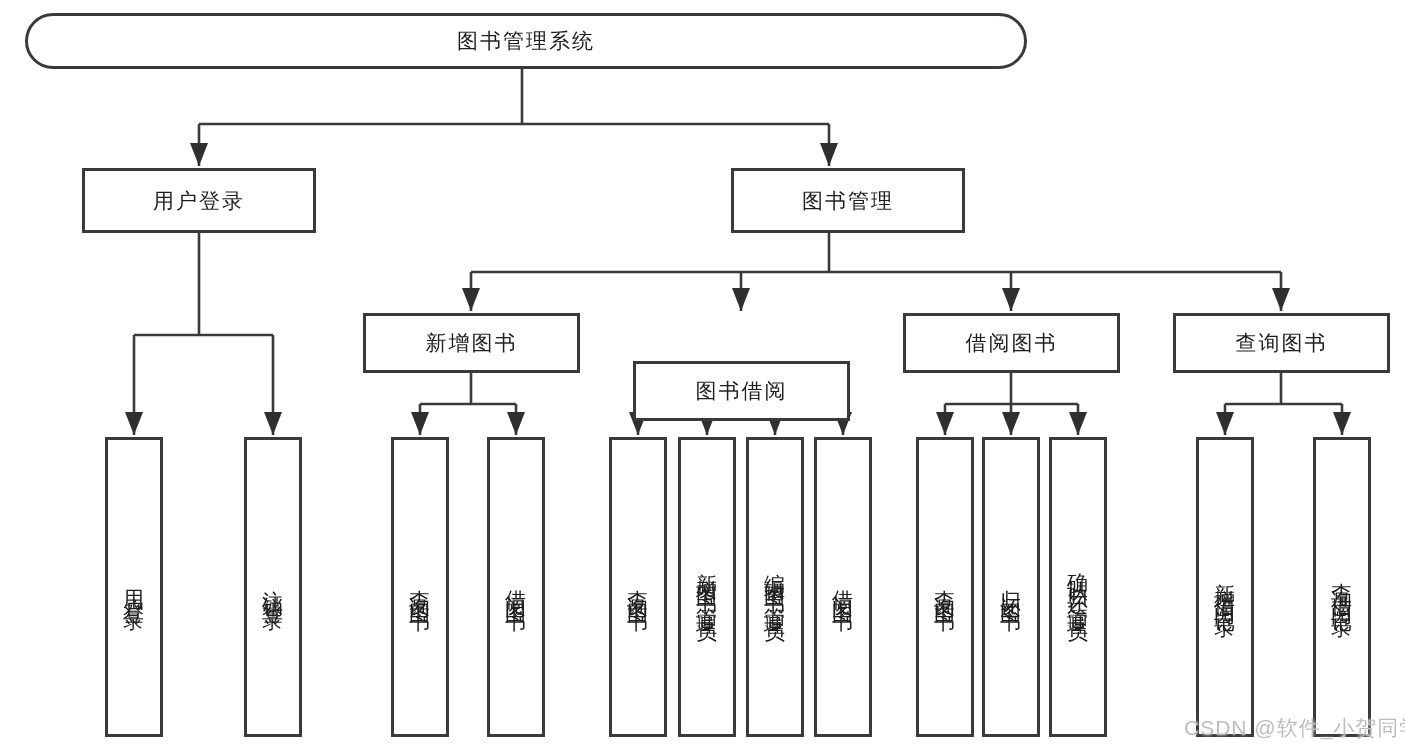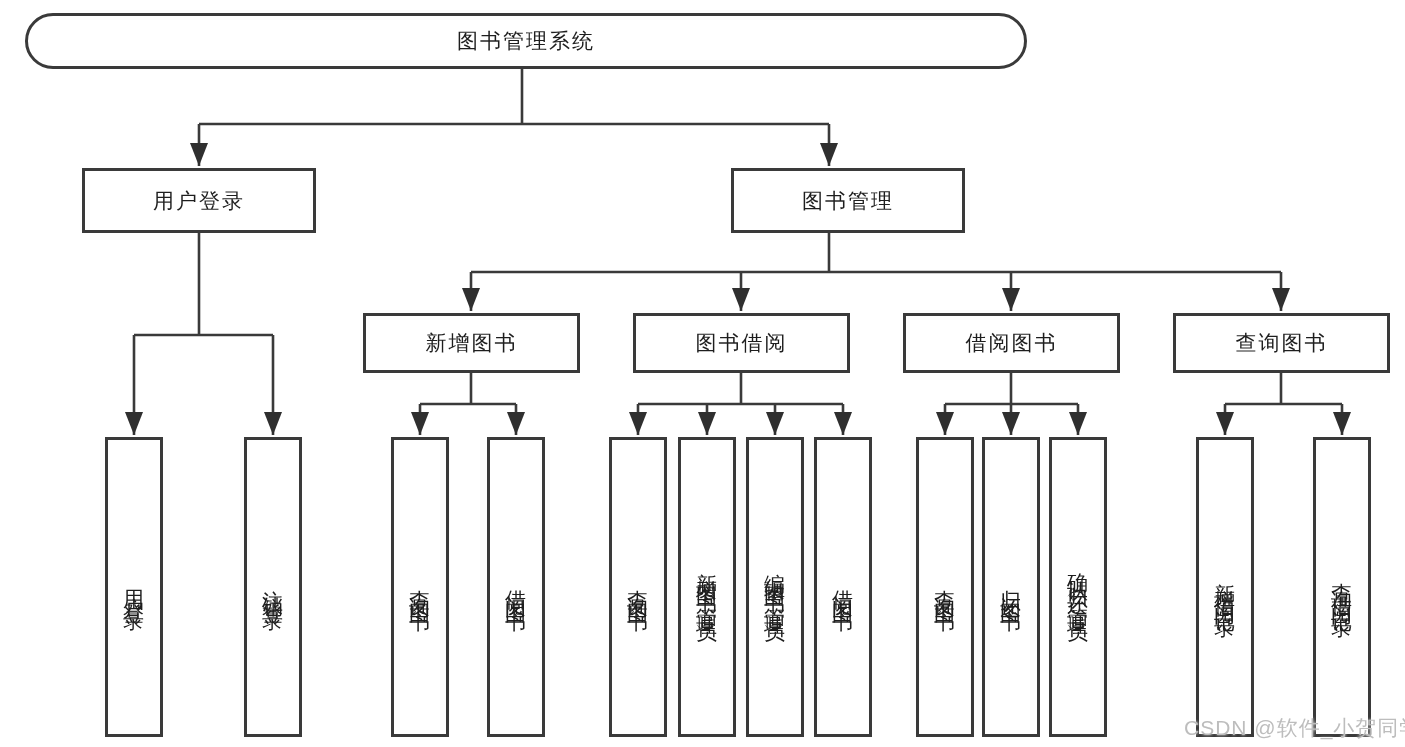--- a/index.html
+++ b/index.html
@@ -123,21 +123,21 @@
     <line class="arrowline" x1="1225" y1="404" x2="1225" y2="435" marker-end="url(#arr)"></line>
     <line class="arrowline" x1="1342" y1="404" x2="1342" y2="435" marker-end="url(#arr)"></line>
   </svg>
 
   <div class="node root">图书管理系统</div>
 
   <div class="node lv2" style="left:82px;">用户登录</div>
   <div class="node lv2" style="left:712px;margin-left:19px;">图书管理</div>
 
   <div class="node lv3" style="left:363px;">新增图书</div>
-  <div class="node lv3" style="left:633px;">图书借阅</div>
+  <div class="node lv3" style="left:633px;margin-top:48px;">图书借阅</div>
   <div class="node lv3" style="left:903px;">借阅图书</div>
   <div class="node lv3" style="left:1173px;">查询图书</div>
 
   <div class="leaf" style="left:105px;">用户登录</div>
   <div class="leaf" style="left:244px;">注销登录</div>
   <div class="leaf" style="left:391px;">查询图书</div>
   <div class="leaf" style="left:487px;">借阅图书</div>
   <div class="leaf" style="left:609px;">查询图书</div>
   <div class="leaf" style="left:678px;">新增图书（管理员）</div>
   <div class="leaf" style="left:746px;">编辑图书（管理员）</div>

